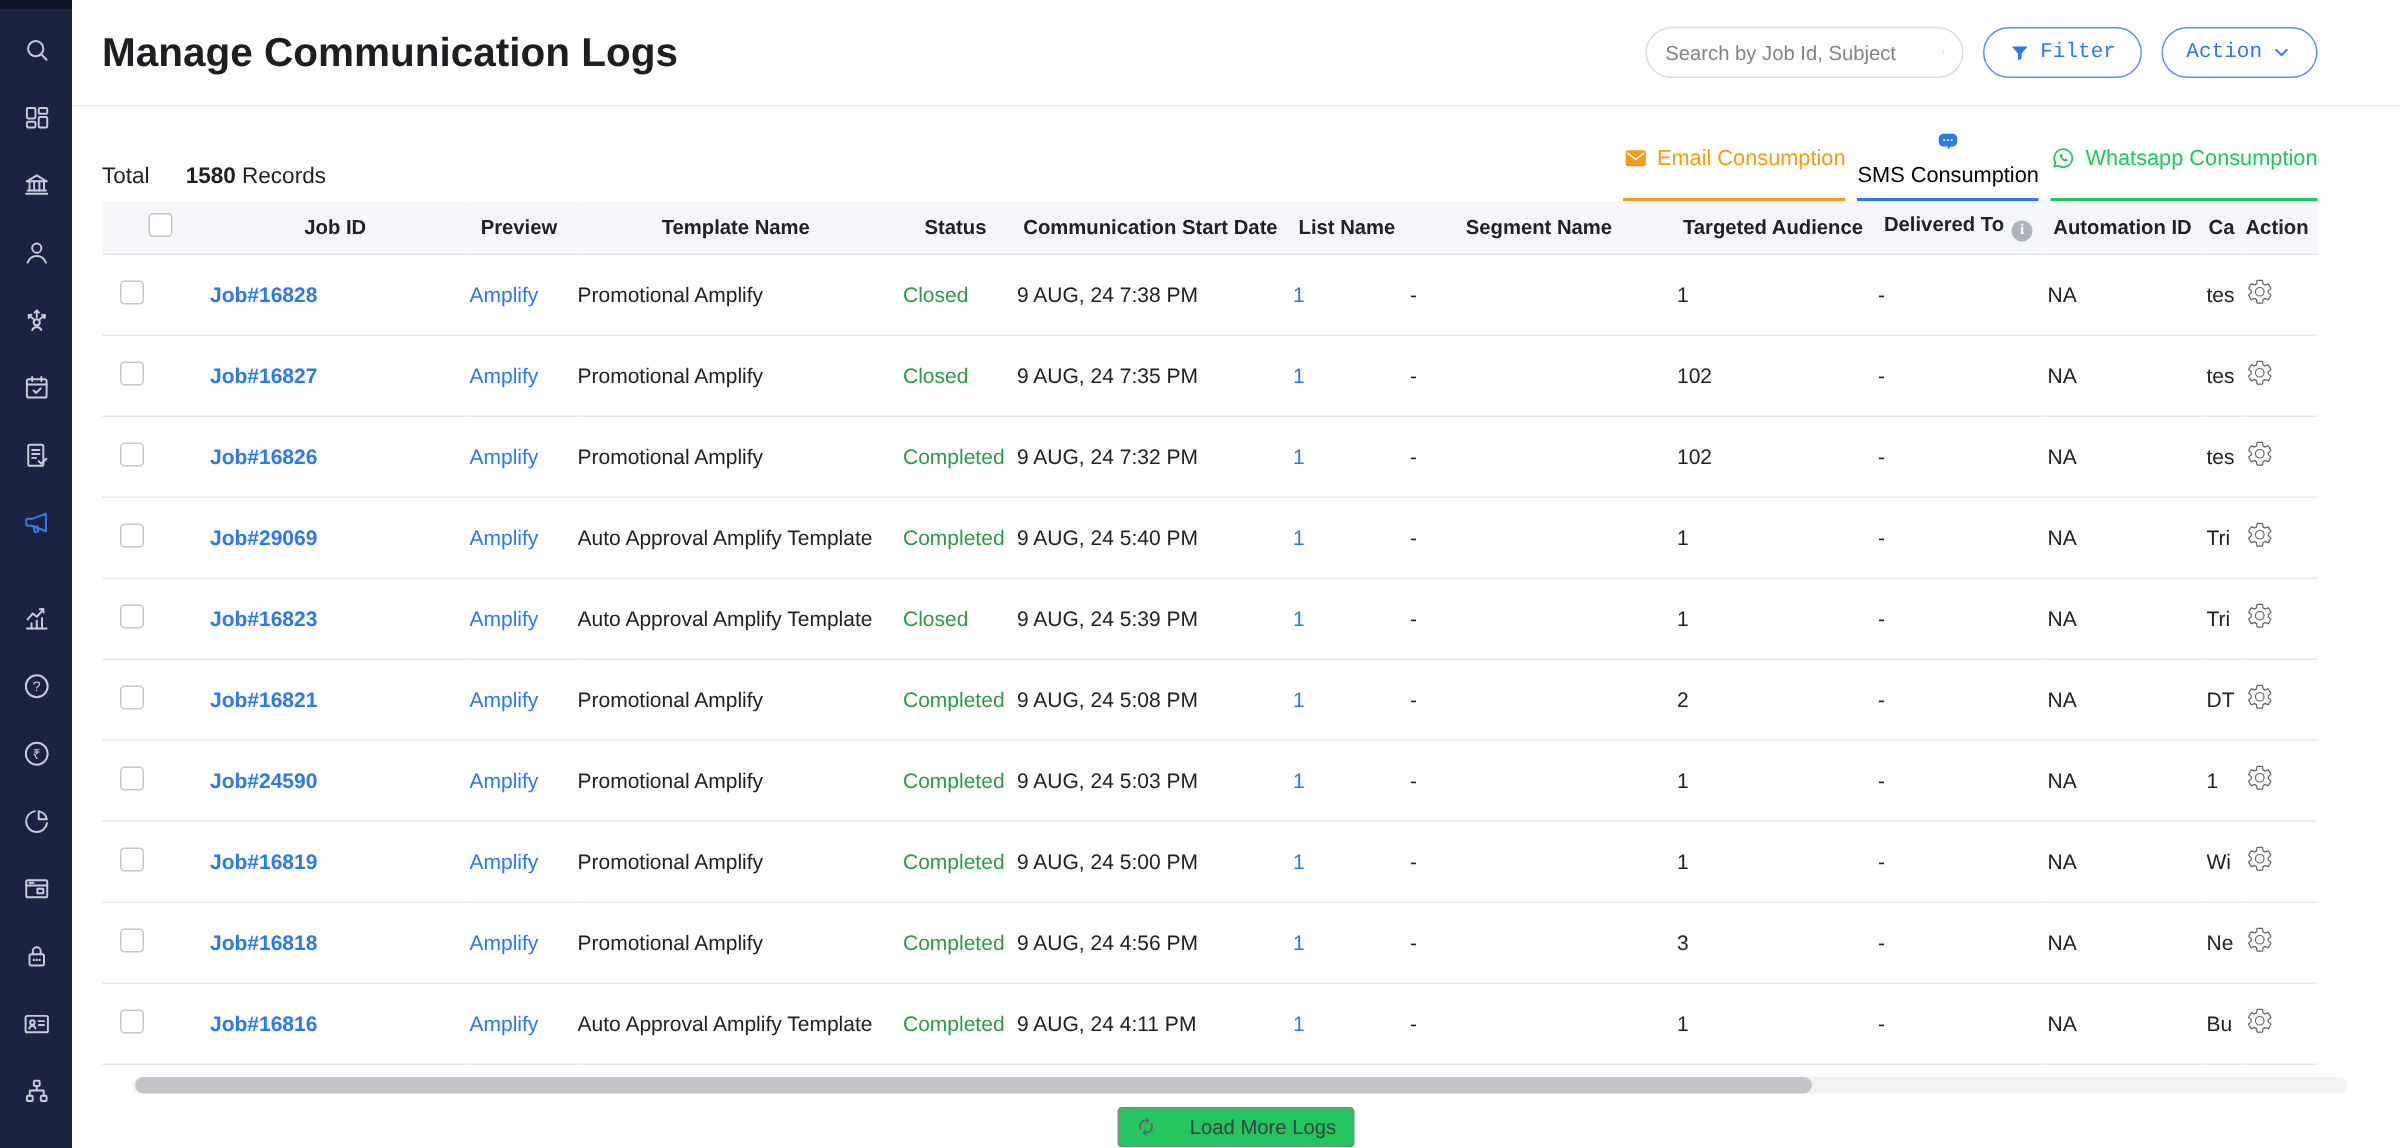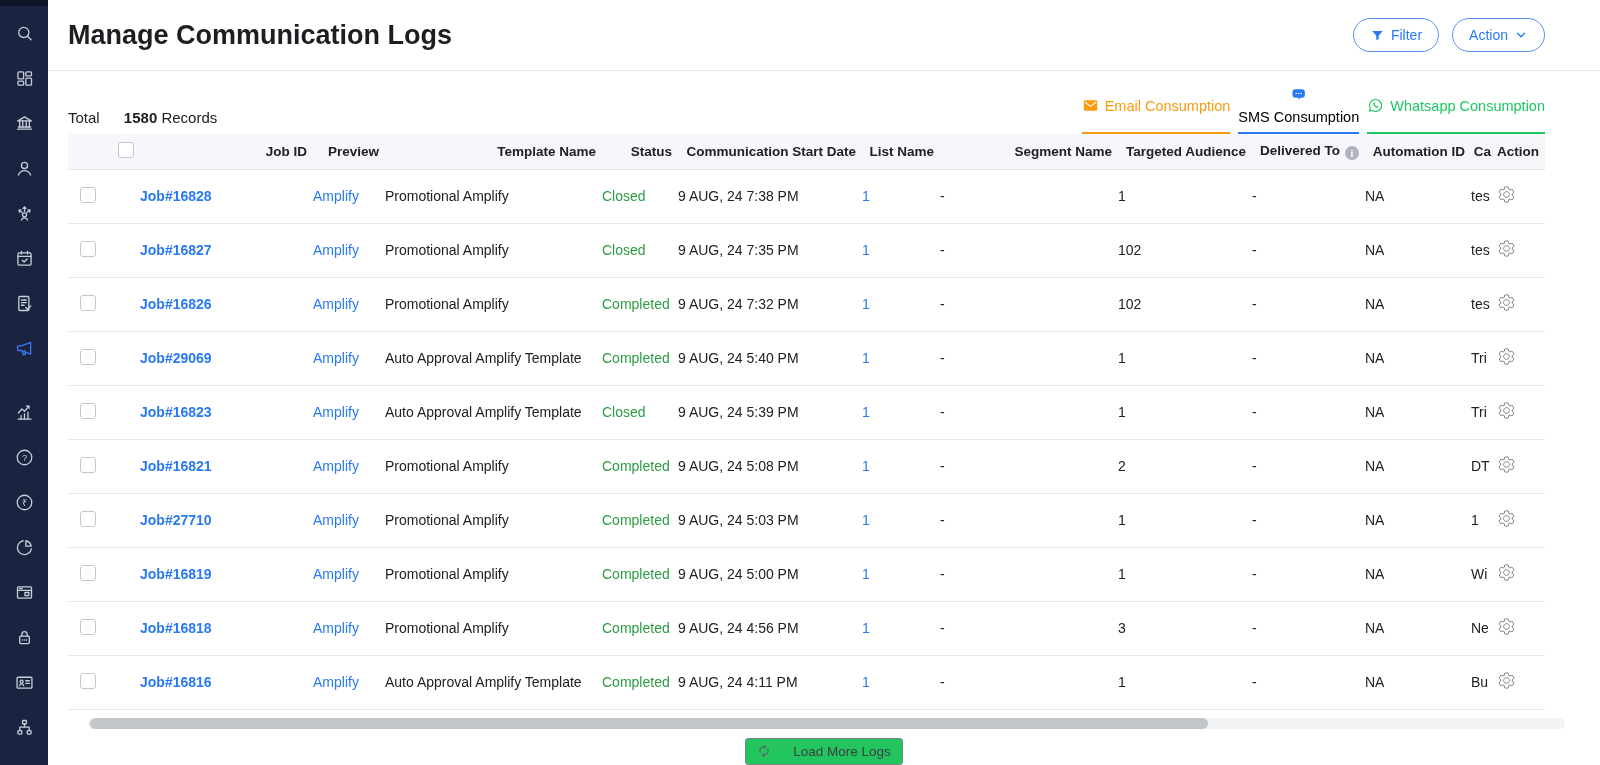--- a/index.html
+++ b/index.html
@@ -26,39 +26,39 @@
   .topbar-right { display:flex; align-items:center; gap:13px; }
 
   .search-pill { display:flex; align-items:center; gap:8px; width:212px; height:34px;
     border:1px solid #DADCE0; border-radius:18px; padding:0 12px; background:#fff; }
   .search-pill input { border:none; outline:none; flex:1; font-size:13.5px; color:#333;
     font-family:"Liberation Sans",sans-serif; background:transparent; }
   .search-pill input::placeholder { color:#80868B; }
 
   .pill-btn { display:flex; align-items:center; gap:6px; height:34px; padding:0 16px;
     border:1px solid #5B93F5; border-radius:17px; background:#fff; color:#2979F2;
-    font-size:14px; font-weight:500; cursor:pointer; font-family:Liberation Sans, sans-serif; }
+    font-size:14px; font-weight:500; cursor:pointer; font-family:Liberation Mono, monospace; }
 
   
   .meta-row { display:flex; align-items:flex-end; justify-content:space-between;
     padding:15px 55px 0 20px; }
   .total-records { font-size:15px; color:#202124; padding-bottom:8px; }
   .total-records b { font-weight:700;margin-left:20px; }
   .consumption { display:flex; gap:8px; }
   .c-link { display:flex; align-items:center; gap:6px; font-size:14.5px;
     padding-bottom:7px; border-bottom:2px solid; cursor:pointer; background:none; }
   .c-link.email { color:#F99B0D; border-color:#F99B0D; }
   .c-link.sms { color:#000000; border-color:#2979F2;flex-direction:column; }
   .c-link.whatsapp { color:#1CC860; border-color:#1CC860; }
 
   
   .table-zone { padding-left:20px; }
   table { width:1477px; border-collapse:collapse; table-layout:fixed; }
   thead th { background:#F5F7FA; height:35px; font-size:13.5px; font-weight:700;
-    color:#202124; text-align:right; padding:0 6px 0 0; white-space:nowrap; overflow:hidden; }
+    color:#202124; text-align:center; padding:0 6px 0 0; white-space:nowrap; overflow:hidden; }
   tbody td { height:54px; font-size:14px; color:#202124; padding:0 6px 0 0;
     vertical-align:middle; white-space:nowrap; overflow:hidden; background:#fff; }
   tbody tr { border-bottom:1px solid #E9EAEC; }
   thead tr { border-bottom:1px solid #E3E6E9; }
   .link { color:#2979F2; cursor:pointer; }
   .strong { font-weight:700; }
   .status { color:#2B9C44; }
   .cb { display:inline-block; width:16px; height:16px; border:1.5px solid #C4C8CC;
     border-radius:3px; background:#fff; margin-left:12px; cursor:pointer; }
   .info-icon { display:inline-flex; align-items:center; justify-content:center;
@@ -202,20 +202,27 @@
         <path d="M12 8v3.5M12 11.5H6.7v4M12 11.5h5.3v4"></path>
       </svg>
     </div>
 </aside>
 
 <div class="main">
 
   <header class="topbar">
     <h1 class="page-title">Manage Communication Logs</h1>
     <div class="topbar-right">
+      <div class="search-pill">
+        <input type="text" placeholder="Search by Job Id, Subject" style="">
+        <svg width="18" height="18" viewBox="0 0 20 20" style="stroke:#2979F2;fill:none;stroke-width:2;stroke-linecap:round;">
+            <circle cx="8.6" cy="8.6" r="5.6"></circle>
+            <path d="M13 13l4.5 4.5"></path>
+          </svg>
+      </div>
       <button class="pill-btn">
         <svg width="15" height="15" viewBox="0 0 20 20">
             <path d="M3 4h14l-5.4 6.3v4.4l-3.2 1.6v-6L3 4z" fill="#2979F2"></path>
           </svg>
         <span>Filter</span>
       </button>
       <button class="pill-btn">
         <span>Action</span>
         <svg width="14" height="14" viewBox="0 0 20 20" style="stroke:#2979F2;fill:none;stroke-width:2;stroke-linecap:round;stroke-linejoin:round;">
             <path d="M5 7.5l5 5 5-5"></path>
@@ -389,21 +396,21 @@
             <td><span>2</span></td>
             <td><span>-</span></td>
             <td><span>NA</span></td>
             <td><span>DT</span></td>
             <td><button class="gear-btn"><svg viewBox="0 0 24 24">
                   <path d="M19.14 12.94c.04-.3.06-.61.06-.94 0-.32-.02-.64-.07-.94l2.03-1.58c.18-.14.23-.41.12-.61l-1.92-3.32c-.12-.22-.37-.29-.59-.22l-2.39.96c-.5-.38-1.03-.7-1.62-.94L14.4 2.81c-.04-.24-.24-.41-.48-.41h-3.84c-.24 0-.43.17-.47.41L9.25 5.35c-.59.24-1.13.57-1.62.94l-2.39-.96c-.22-.08-.47 0-.59.22L2.74 8.87c-.12.21-.08.47.12.61l2.03 1.58c-.05.3-.09.63-.09.94s.02.64.07.94l-2.03 1.58c-.18.14-.23.41-.12.61l1.92 3.32c.12.22.37.29.59.22l2.39-.96c.5.38 1.03.7 1.62.94l.36 2.54c.05.24.24.41.48.41h3.84c.24 0 .44-.17.47-.41l.36-2.54c.59-.24 1.13-.56 1.62-.94l2.39.96c.22.08.47 0 .59-.22l1.92-3.32c.12-.22.07-.47-.12-.61l-2.01-1.58zM12 15.6c-1.98 0-3.6-1.62-3.6-3.6s1.62-3.6 3.6-3.6 3.6 1.62 3.6 3.6-1.62 3.6-3.6 3.6z"></path>
                 </svg></button></td>
           </tr>
           <tr>
             <td><span class="cb"></span></td>
-            <td><span class="link strong">Job#27710</span></td>
+            <td><span class="link strong">Job#24590</span></td>
             <td><span class="link">Amplify</span></td>
             <td><span>Promotional Amplify</span></td>
             <td><span class="status">Completed</span></td>
             <td><span>9 AUG, 24 5:03 PM</span></td>
             <td><span class="link">1</span></td>
             <td><span>-</span></td>
             <td><span>1</span></td>
             <td><span>-</span></td>
             <td><span>NA</span></td>
             <td><span>1</span></td>

